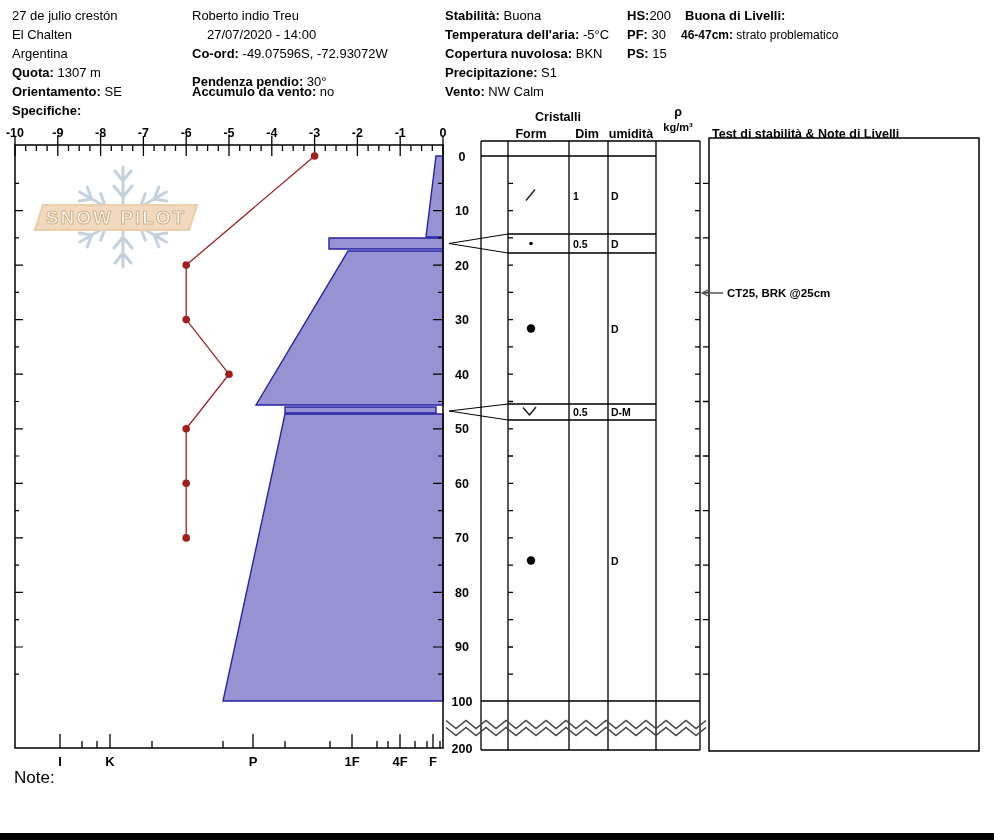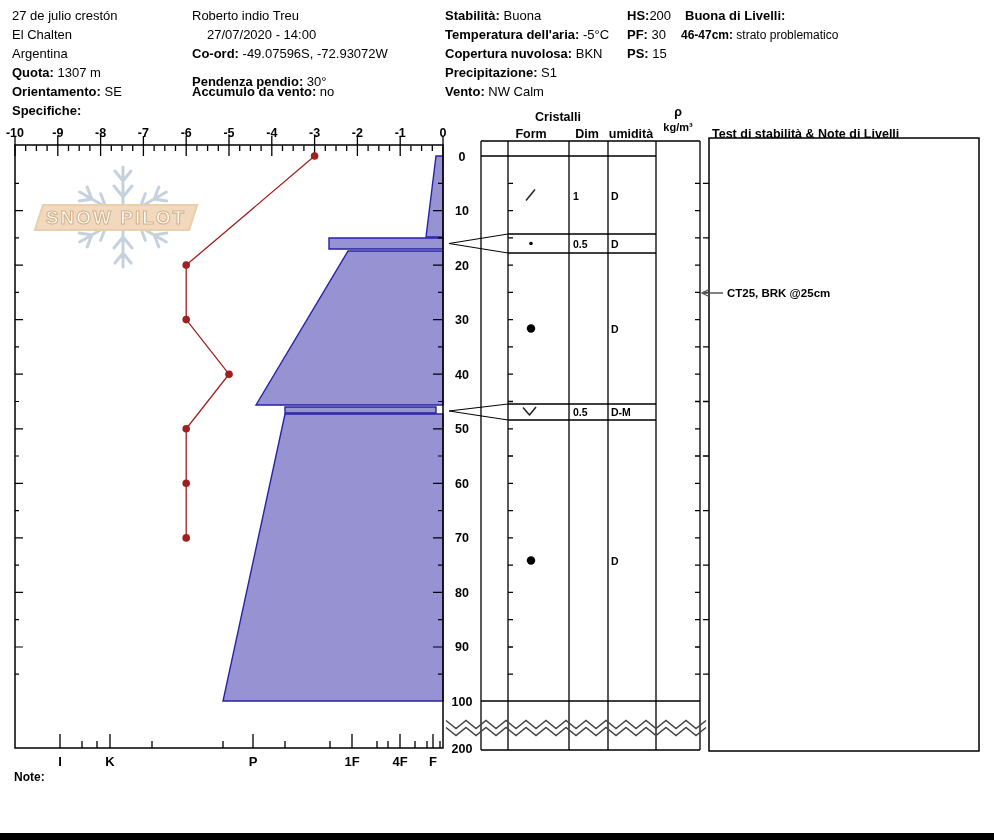--- a/index.html
+++ b/index.html
@@ -131,15 +131,15 @@
       <polyline points="314.6,156.0 186.2,265.1 186.2,319.6 229.0,374.2 186.2,428.8 186.2,483.3 186.2,537.9" fill="none" stroke="#a01f1f" stroke-width="1.3"></polyline>
       <circle cx="314.6" cy="156.0" r="3.8" fill="#a01f1f"></circle>
       <circle cx="186.2" cy="265.1" r="3.8" fill="#a01f1f"></circle>
       <circle cx="186.2" cy="319.6" r="3.8" fill="#a01f1f"></circle>
       <circle cx="229.0" cy="374.2" r="3.8" fill="#a01f1f"></circle>
       <circle cx="186.2" cy="428.8" r="3.8" fill="#a01f1f"></circle>
       <circle cx="186.2" cy="483.3" r="3.8" fill="#a01f1f"></circle>
       <circle cx="186.2" cy="537.9" r="3.8" fill="#a01f1f"></circle>
     </svg>
 
-  <div class="hline" style="left:14px;top:768px;font-weight:bold;font-size:12px"><span>Note:</span></div>
+  <div class="hline" style="left:14px;top:768px;font-weight:normal;font-size:17px"><span>Note:</span></div>
   <div class="footer-bar"></div>
 </div>
 
 </body></html>

